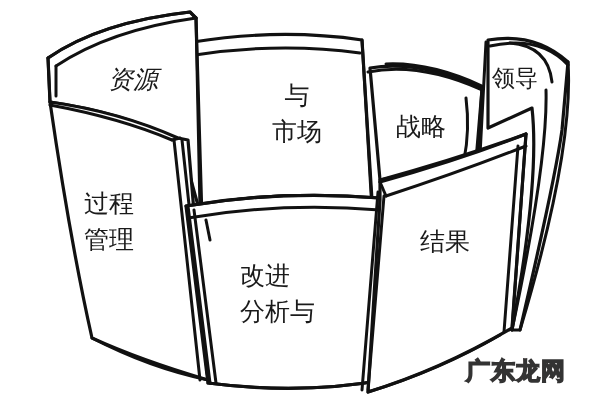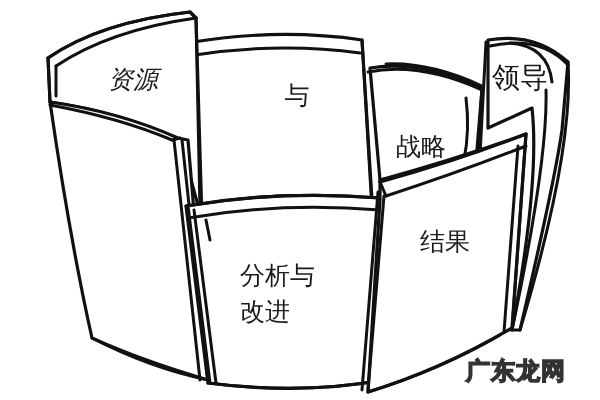--- a/index.html
+++ b/index.html
@@ -94,29 +94,32 @@
     <path class="line" d="M526,134 L512,330"></path>
     <path class="line" d="M518,146 L504,332"></path>
     <path class="line" d="M368,392 Q440,370 500,335"></path>
   </g>
 </svg>
 
 <div class="label" style="left:108px; top:62px;font-style:italic;">资源</div>
 
 <div class="label center" style="left:252px; top:78px; width:90px;">
   <div>与</div>
+  <div>市场</div>
 </div>
 
-<div class="label" style="left:396px; top:129px;">战略</div>
+<div class="label" style="left:396px; top:109px;">战略</div>
 
-<div class="label" style="left:492px; top:60px; font-size:28px;">领导</div>
+<div class="label" style="left:492px; top:60px; font-size:23px;">领导</div>
 
 <div class="label" style="left:84px; top:186px;">
+  <div>过程</div>
+  <div>管理</div>
 </div>
 
 <div class="label" style="left:240px; top:258px;">
+  <div>改进</div>
   <div>分析与</div>
-  <div>改进</div>
 </div>
 
 <div class="label" style="left:420px; top:224px;">结果</div>
 
 <div class="watermark" style="left:466px; top:355px;">广东龙网</div>
 
 </body></html>

